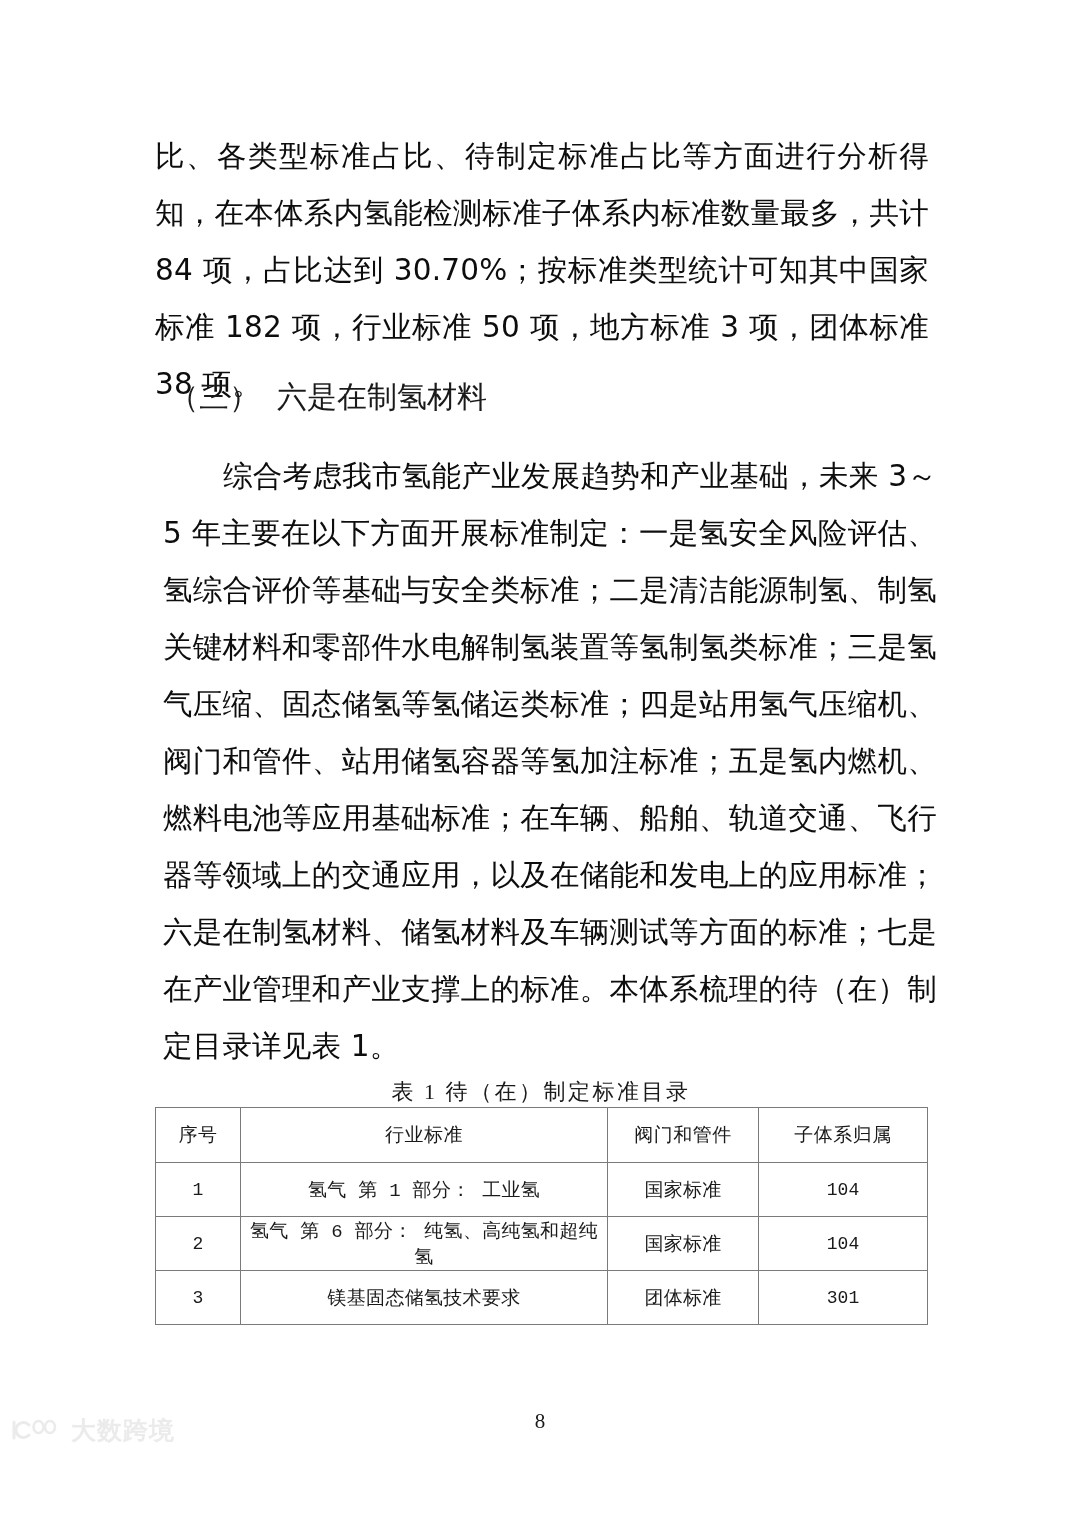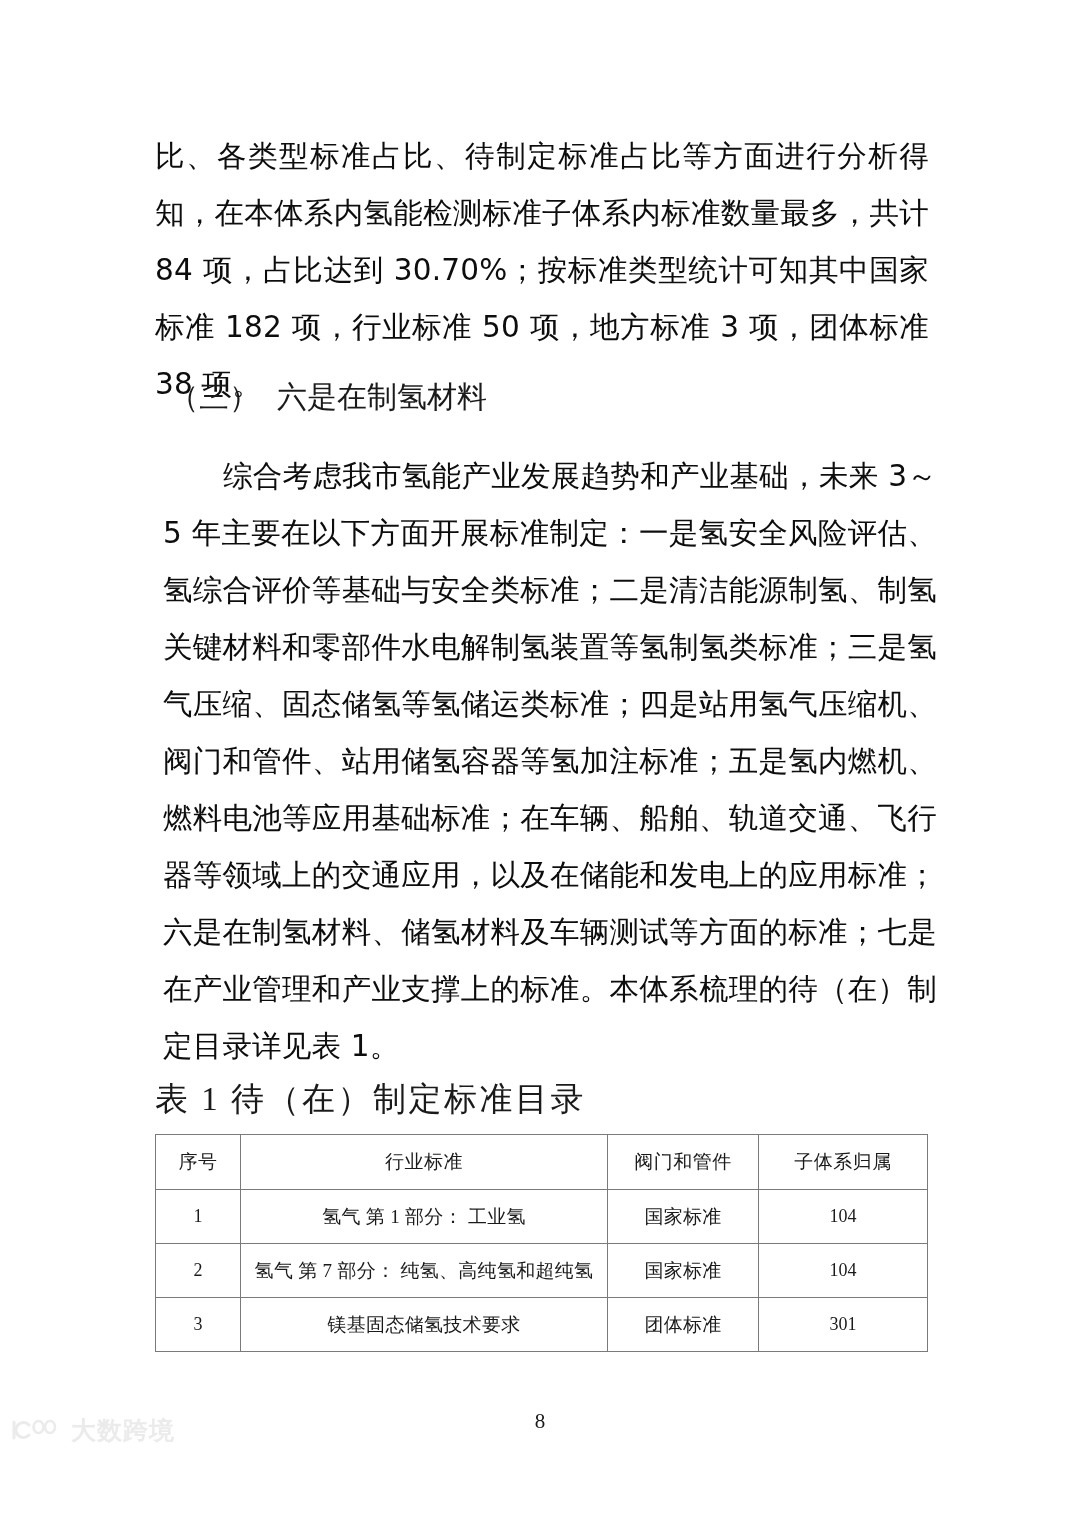--- a/index.html
+++ b/index.html
@@ -77,36 +77,36 @@
     width: 774px;
     text-indent: 60px;
   }
 
   
   #table-caption {
     position: absolute;
     top: 1077px;
     left: 0;
     width: 772px;
-    text-align: left;
+    text-align: center;
     font-family: "Liberation Serif", "DejaVu Serif", serif;
-    font-size: 33px;
+    font-size: 22px;
     letter-spacing: 2.5px;
     color: #1a1a1a;
   }
 
   
   #standards-table {
     position: absolute;
-    top: 1134px;
+    top: 1107px;
     left: 0;
     width: 772px;
     border-collapse: collapse;
     table-layout: fixed;
-    font-family: Liberation Serif, serif;
+    font-family: Liberation Mono, monospace;
     padding-left: 40px;
   }
   #standards-table col.c-seq   { width: 85px; }
   #standards-table col.c-name  { width: 367px; }
   #standards-table col.c-type  { width: 151px; }
   #standards-table col.c-sub   { width: 169px; }
 
   #standards-table th,
   #standards-table td {
     border: 1px solid #7a7a7a;
@@ -202,21 +202,21 @@
       </thead>
       <tbody>
         <tr>
           <td class="num-cell">1</td>
           <td>氢气 第 1 部分： 工业氢</td>
           <td>国家标准</td>
           <td class="num-cell">104</td>
         </tr>
         <tr>
           <td class="num-cell">2</td>
-          <td>氢气 第 7 部分： 纯氢、高纯氢和超纯氢</td>
+          <td>氢气 第 6 部分： 纯氢、高纯氢和超纯氢</td>
           <td>国家标准</td>
           <td class="num-cell">104</td>
         </tr>
         <tr>
           <td class="num-cell">3</td>
           <td>镁基固态储氢技术要求</td>
           <td>团体标准</td>
           <td class="num-cell">301</td>
         </tr>
       </tbody>

